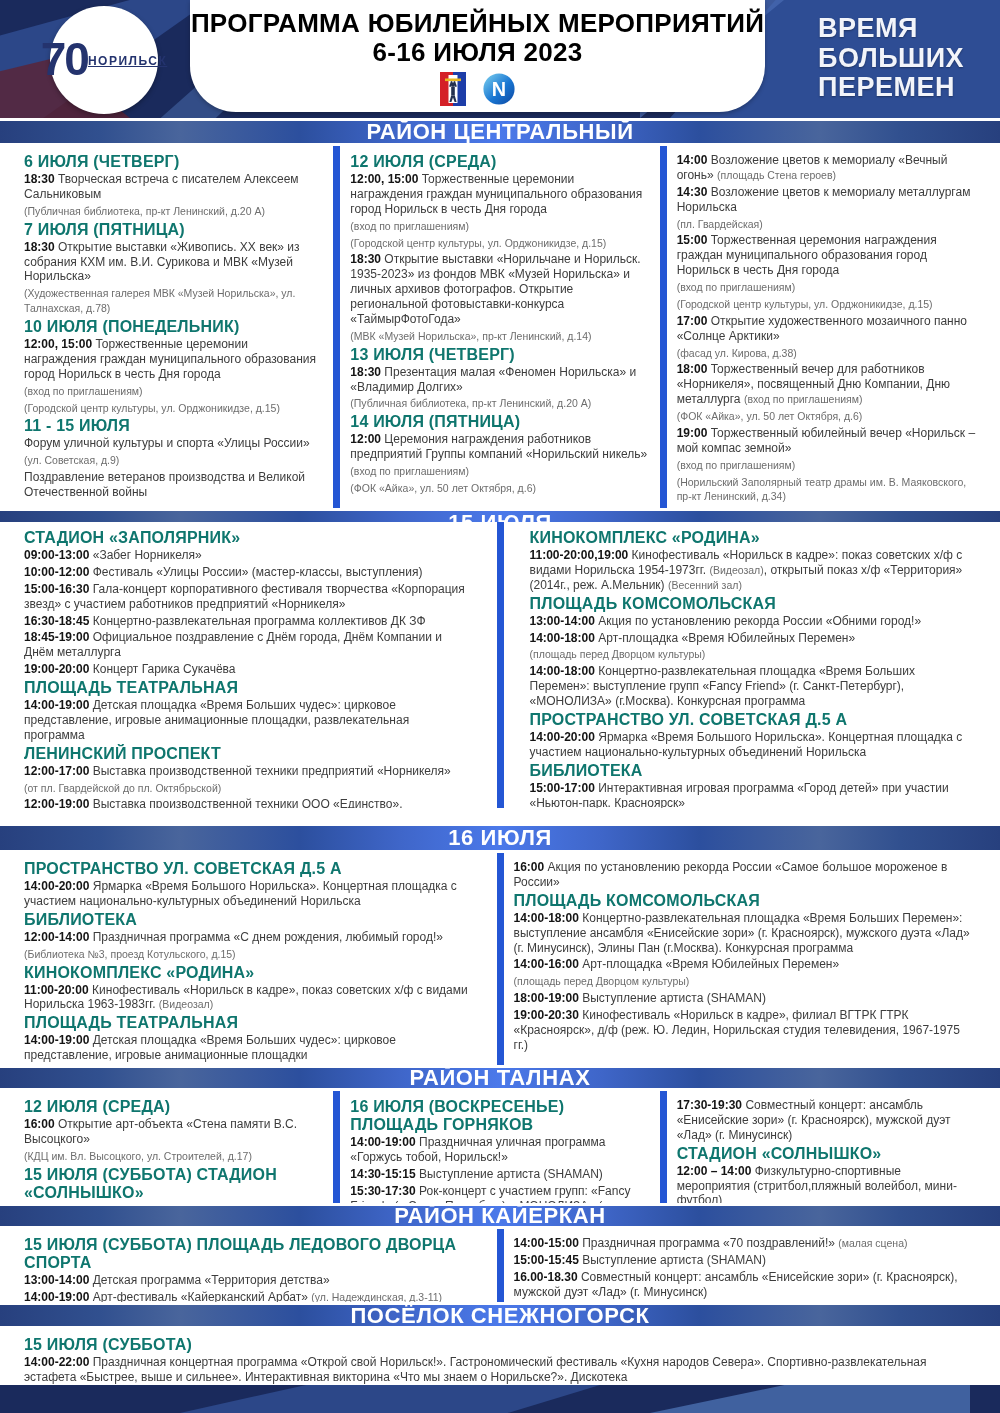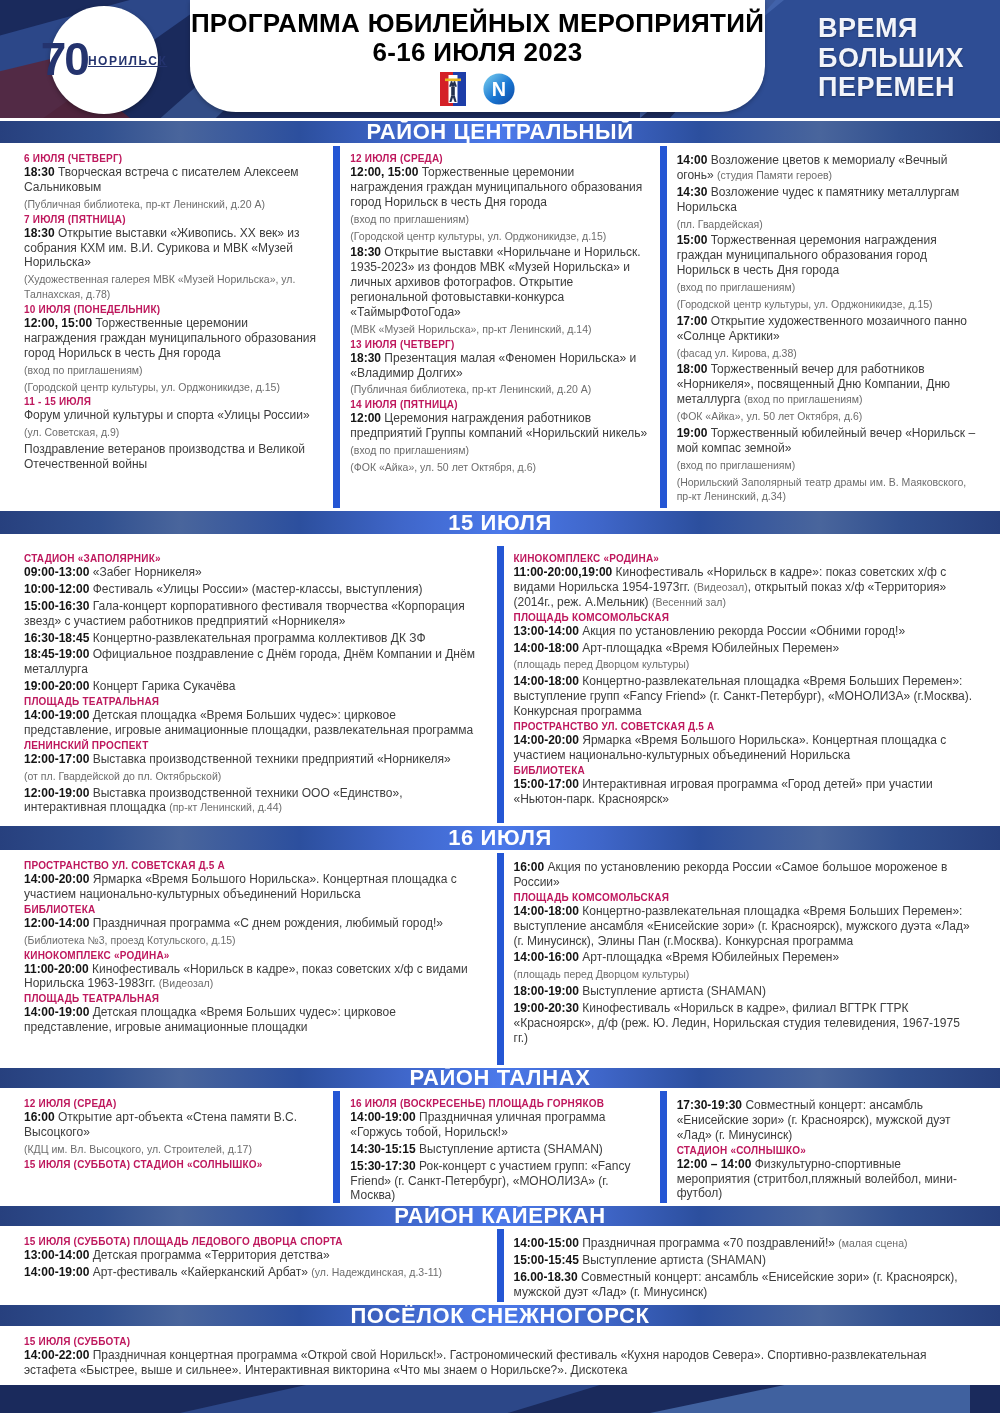--- a/index.html
+++ b/index.html
@@ -27,21 +27,21 @@
   
   .band{position:absolute;left:0;width:1000px;box-sizing:border-box;
     border-top:3px solid #fff;border-bottom:3px solid #fff;
     background:linear-gradient(90deg,#27407e 0%,#31508f 10%,#49659c 18%,#2c4f9e 30%,#3f66c9 40%,#4b79ea 50%,#3f66c9 60%,#2c4f9e 70%,#49659c 82%,#31508f 90%,#27407e 100%);
     color:#fff;font-weight:bold;font-size:22px;letter-spacing:.6px;
     display:flex;align-items:center;justify-content:center;}
   
   .section{position:absolute;left:0;width:1000px;background:#fff;display:flex;box-sizing:border-box;padding:0 14px;overflow:hidden;}
   .col{flex:1;padding:6px 10px 0 10px;min-width:0;}
   .vd{flex:0 0 7px;background:#2456d4;align-self:stretch;}
-  .hd{color:#be185d;font-weight:bold;font-size:10px;margin:0 0 1px;letter-spacing:.2px;}
+  .hd{color:#0f766e;font-weight:bold;font-size:16px;margin:0 0 1px;letter-spacing:.2px;}
   .col > .hd:first-child{margin-top:1px;}
   .ev{font-size:12px;line-height:1.24;color:#3d3d3d;margin:1px 0 2px;}
   .tm{font-weight:bold;color:#141414;}
   .tx{color:#3d3d3d;}
   .nt{font-size:10.5px;color:#6d6d6d;}
   
   .footer{position:absolute;left:0;top:1385px;width:1000px;height:28px;background:#1a2a5c;overflow:hidden;}
   .fs2{position:absolute;left:180px;top:0;width:420px;height:28px;background:#2c4788;clip-path:polygon(0 100%,30% 0,100% 0,78% 100%);}
   .fs3{position:absolute;right:30px;top:0;width:320px;height:28px;background:#40619f;clip-path:polygon(0 100%,42% 0,100% 0,100% 100%);}
 </style>
@@ -131,38 +131,38 @@
       <div class="hd">13 ИЮЛЯ (ЧЕТВЕРГ)</div>
       <div class="ev"><span class="tm">18:30 </span><span class="tx">Презентация малая «Феномен Норильска» и «Владимир Долгих»</span></div>
       <div class="ev"><span class="nt">(Публичная библиотека, пр-кт Ленинский, д.20 А)</span></div>
       <div class="hd">14 ИЮЛЯ (ПЯТНИЦА)</div>
       <div class="ev"><span class="tm">12:00 </span><span class="tx">Церемония награждения работников предприятий Группы компаний «Норильский никель»</span></div>
       <div class="ev"><span class="nt">(вход по приглашениям)</span></div>
       <div class="ev"><span class="nt">(ФОК «Айка», ул. 50 лет Октября, д.6)</span></div>
     </div>
     <div class="vd"></div>
     <div class="col">
-      <div class="ev"><span class="tm">14:00 </span><span class="tx">Возложение цветов к мемориалу «Вечный огонь» </span><span class="nt">(студия Памяти героев)</span></div>
-      <div class="ev"><span class="tm">14:30 </span><span class="tx">Возложение чудес к памятнику металлургам Норильска</span></div>
+      <div class="ev"><span class="tm">14:00 </span><span class="tx">Возложение цветов к мемориалу «Вечный огонь» </span><span class="nt">(площадь Стена героев)</span></div>
+      <div class="ev"><span class="tm">14:30 </span><span class="tx">Возложение цветов к мемориалу металлургам Норильска</span></div>
       <div class="ev"><span class="nt">(пл. Гвардейская)</span></div>
       <div class="ev"><span class="tm">15:00 </span><span class="tx">Торжественная церемония награждения граждан муниципального образования город Норильск в честь Дня города</span></div>
       <div class="ev"><span class="nt">(вход по приглашениям)</span></div>
       <div class="ev"><span class="nt">(Городской центр культуры, ул. Орджоникидзе, д.15)</span></div>
       <div class="ev"><span class="tm">17:00 </span><span class="tx">Открытие художественного мозаичного панно «Солнце Арктики»</span></div>
       <div class="ev"><span class="nt">(фасад ул. Кирова, д.38)</span></div>
       <div class="ev"><span class="tm">18:00 </span><span class="tx">Торжественный вечер для работников «Норникеля», посвященный Дню Компании, Дню металлурга </span><span class="nt">(вход по приглашениям)</span></div>
       <div class="ev"><span class="nt">(ФОК «Айка», ул. 50 лет Октября, д.6)</span></div>
       <div class="ev"><span class="tm">19:00 </span><span class="tx">Торжественный юбилейный вечер «Норильск – мой компас земной»</span></div>
       <div class="ev"><span class="nt">(вход по приглашениям)</span></div>
       <div class="ev"><span class="nt">(Норильский Заполярный театр драмы им. В. Маяковского, пр-кт Ленинский, д.34)</span></div>
     </div>
   </div>
 
 <div class="band" style="top:508px;height:29px;">15 ИЮЛЯ</div>
-<div class="section" style="top:546px;height:286px;">
+<div class="section" style="top:522px;height:286px;gap:16px;">
     <div class="col">
       <div class="hd">СТАДИОН «ЗАПОЛЯРНИК»</div>
       <div class="ev"><span class="tm">09:00-13:00 </span><span class="tx">«Забег Норникеля»</span></div>
       <div class="ev"><span class="tm">10:00-12:00 </span><span class="tx">Фестиваль «Улицы России» (мастер-классы, выступления)</span></div>
       <div class="ev"><span class="tm">15:00-16:30 </span><span class="tx">Гала-концерт корпоративного фестиваля творчества «Корпорация звезд» с участием работников предприятий «Норникеля»</span></div>
       <div class="ev"><span class="tm">16:30-18:45 </span><span class="tx">Концертно-развлекательная программа коллективов ДК ЗФ</span></div>
       <div class="ev"><span class="tm">18:45-19:00 </span><span class="tx">Официальное поздравление с Днём города, Днём Компании и Днём металлурга</span></div>
       <div class="ev"><span class="tm">19:00-20:00 </span><span class="tx">Концерт Гарика Сукачёва</span></div>
       <div class="hd">ПЛОЩАДЬ ТЕАТРАЛЬНАЯ</div>
       <div class="ev"><span class="tm">14:00-19:00 </span><span class="tx">Детская площадка «Время Больших чудес»: цирковое представление, игровые анимационные площадки, развлекательная программа</span></div>

